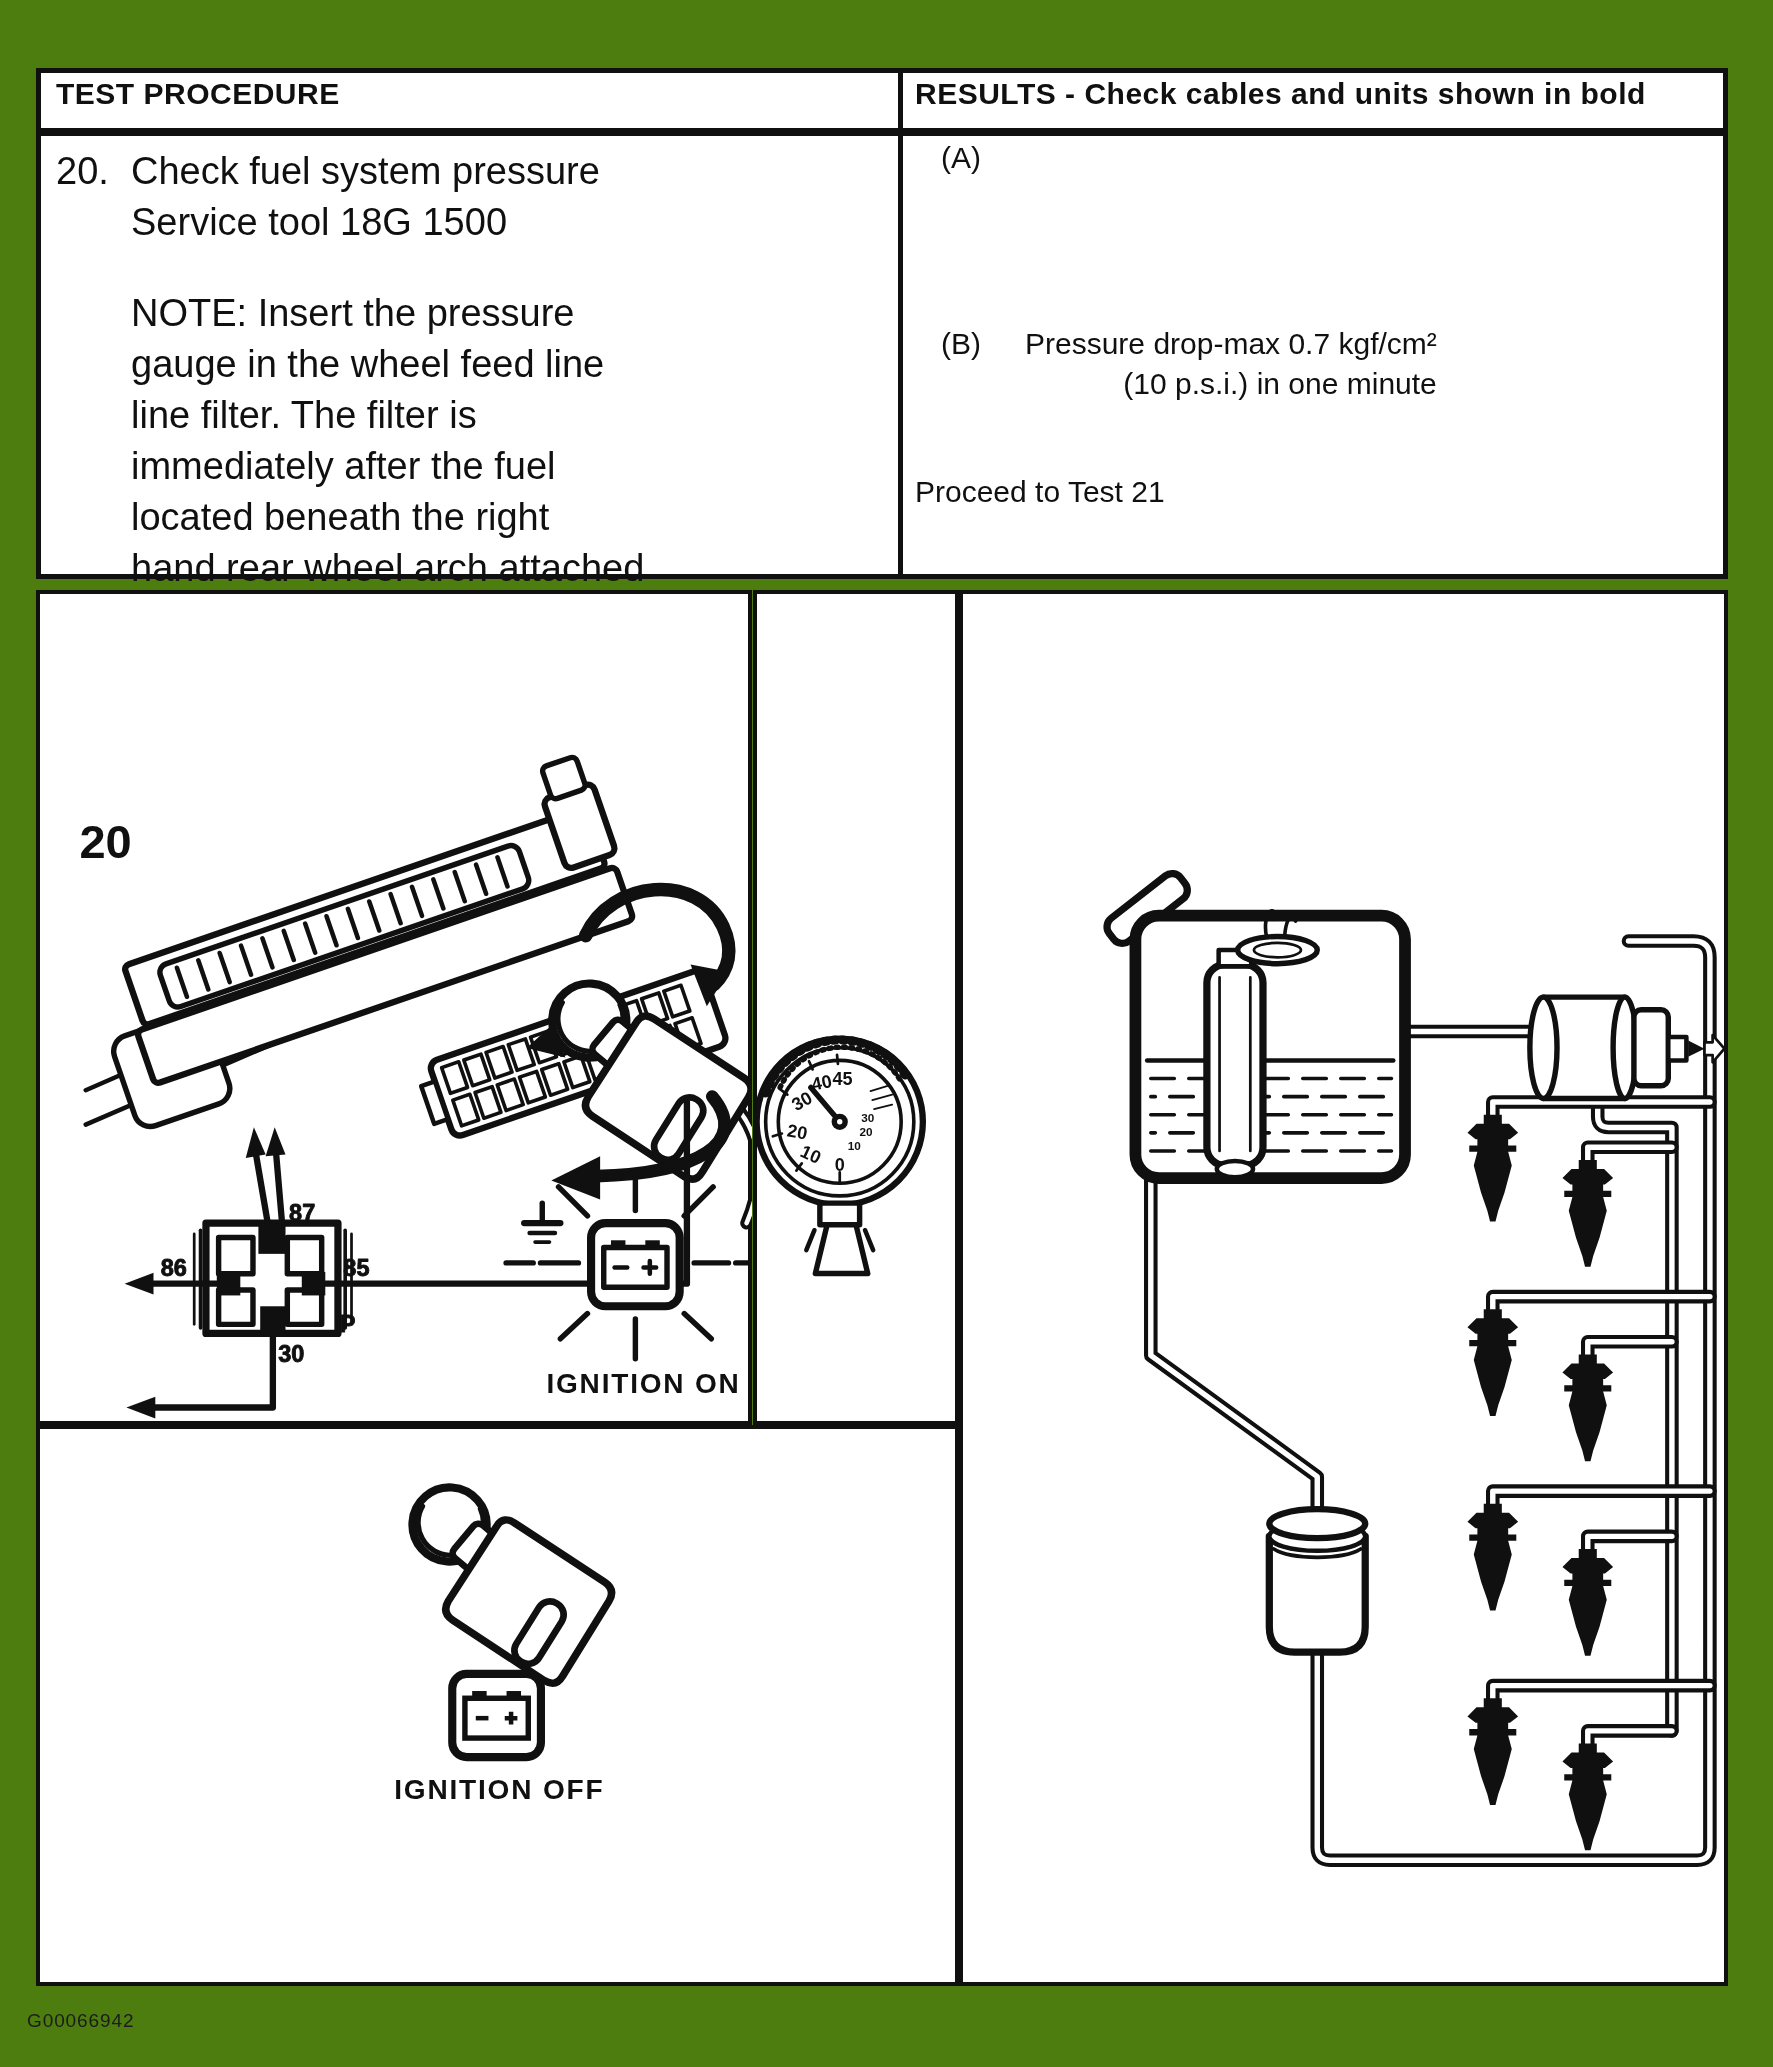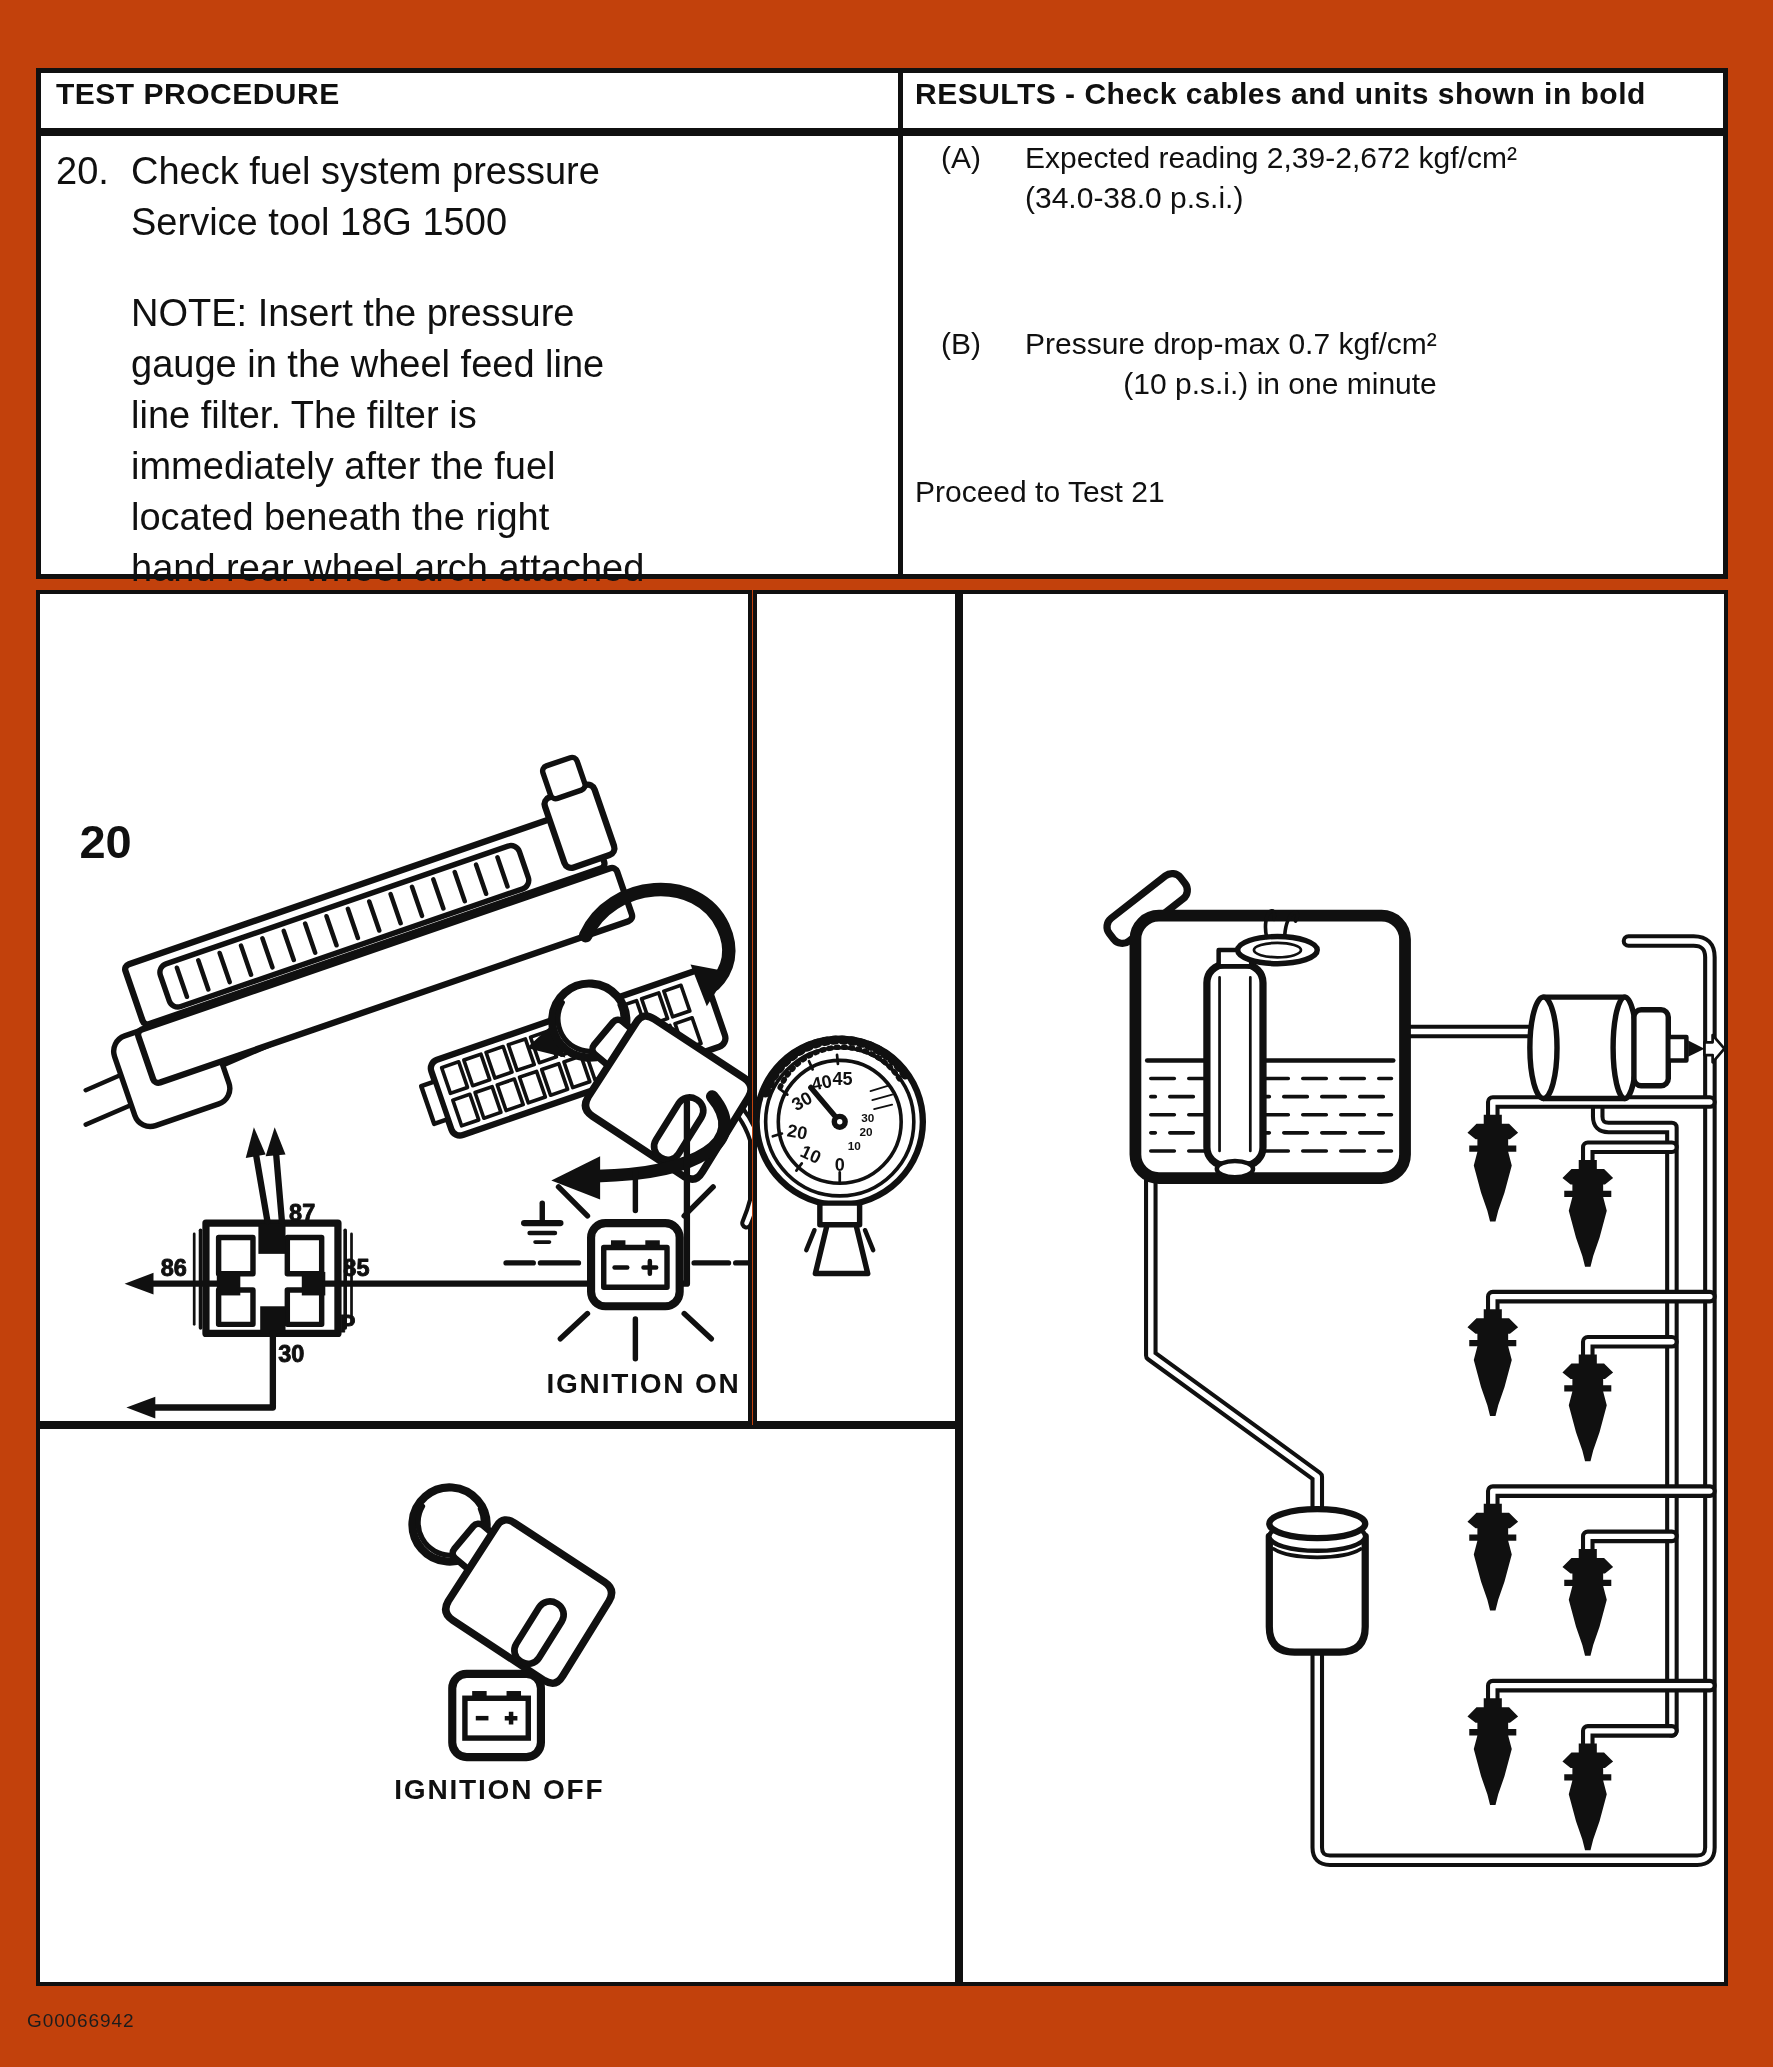--- a/index.html
+++ b/index.html
@@ -1,16 +1,16 @@
 <!DOCTYPE html>
 <html style="font-size:14.5px"><head>
 <meta charset="utf-8">
 <style>
   html,body{margin:0;padding:0;background:#e8e8e8;}
-  .page{position:relative;width:1774px;height:2067px;background:#c2410c;
+  .page{position:relative;width:1774px;height:2067px;background:#4d7c0f;
         font-family:"Liberation Sans",sans-serif;color:#101010;overflow:hidden;}
   .abs{position:absolute;}
   .panel{position:absolute;border:4.5px solid #101010;box-sizing:border-box;background:#fff;}
   .hline{position:absolute;background:#101010;}
   .vline{position:absolute;background:#101010;}
   .hdr{font-size:30px;font-weight:bold;letter-spacing:0.5px;white-space:nowrap;}
   .bodybold{font-size:38px;font-weight:normal;line-height:37px;white-space:pre;margin-top:14px;}
   .bodyreg{font-size:30px;font-weight:400;line-height:40px;white-space:nowrap;}
   .spacer{height:40px;}
   svg text{font-family:"Liberation Sans",sans-serif;fill:#101010;}
@@ -61,24 +61,20 @@
     <div class="bodybold">NOTE: Insert the pressure</div>
     <div class="bodybold">gauge in the wheel feed line</div>
     <div class="bodybold">line filter. The filter is</div>
     <div class="bodybold">immediately after the fuel</div>
     <div class="bodybold">located beneath the right</div>
     <div class="bodybold">hand rear wheel arch attached</div>
     <div class="bodybold">to the chassis</div>
   </div>
 
   <div class="abs bodyreg" style="left:941px;top:138px;">(A)</div>
-  <div class="abs" style="left:1025px;top:138px;">
-    <div class="bodyreg">Expected reading 2,39-2,672 kgf/cm²</div>
-    <div class="bodyreg">(34.0-38.0 p.s.i.)</div>
-  </div>
 
   <div class="abs bodyreg" style="left:941px;top:324px;">(B)</div>
   <div class="abs" style="left:1025px;top:324px;text-align:right;">
     <div class="bodyreg">Pressure drop-max 0.7 kgf/cm²</div>
     <div class="bodyreg">(10 p.s.i.) in one minute</div>
   </div>
 
   <div class="abs bodyreg" style="left:915px;top:472px;">Proceed to Test 21</div>
 
   <div class="panel" style="left:36px;top:590px;width:716px;height:835px;"></div>

